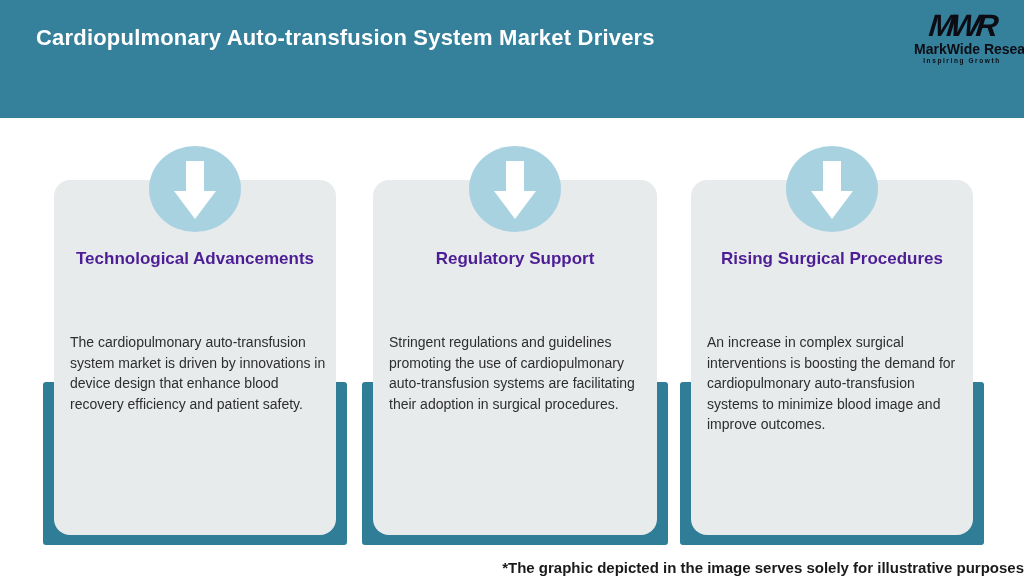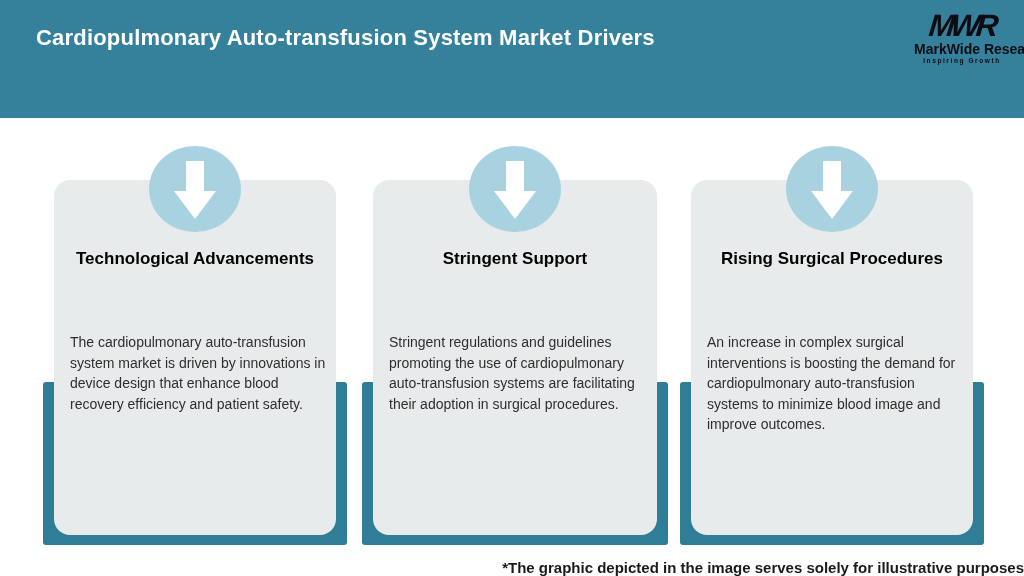--- a/index.html
+++ b/index.html
@@ -91,21 +91,21 @@
     display: flex;
     align-items: center;
     justify-content: center;
   }
   .circle svg { display: block; margin-top: 2px; }
   .card-title {
     margin-top: 68px;
     text-align: center;
     font-size: 17px;
     font-weight: bold;
-    color: #000000;
+    color: #4c1d95;
     line-height: 22px;
   }
   .card-body {
     margin: 62px 6px 0 16px;
     font-size: 14px;
     line-height: 20.5px;
     color: #2E2E2E;
     white-space: pre-line;
   }
 
@@ -159,21 +159,21 @@
       <svg width="46" height="62" viewBox="0 0 46 62" xmlns="http://www.w3.org/2000/svg">
         <rect x="14" y="2" width="18" height="31" fill="#ffffff"></rect>
         <polygon points="2,32 44,32 23,60" fill="#ffffff"></polygon>
       </svg>
     </div>
   </div>
 
   <div class="column col-2">
     <div class="band"></div>
     <div class="card">
-      <div class="card-title">Stringent Support</div>
+      <div class="card-title">Regulatory Support</div>
       <div class="card-body">Stringent regulations and guidelines
 promoting the use of cardiopulmonary
 auto-transfusion systems are facilitating
 their adoption in surgical procedures.</div>
     </div>
     <div class="circle">
       <svg width="46" height="62" viewBox="0 0 46 62" xmlns="http://www.w3.org/2000/svg">
         <rect x="14" y="2" width="18" height="31" fill="#ffffff"></rect>
         <polygon points="2,32 44,32 23,60" fill="#ffffff"></polygon>
       </svg>

